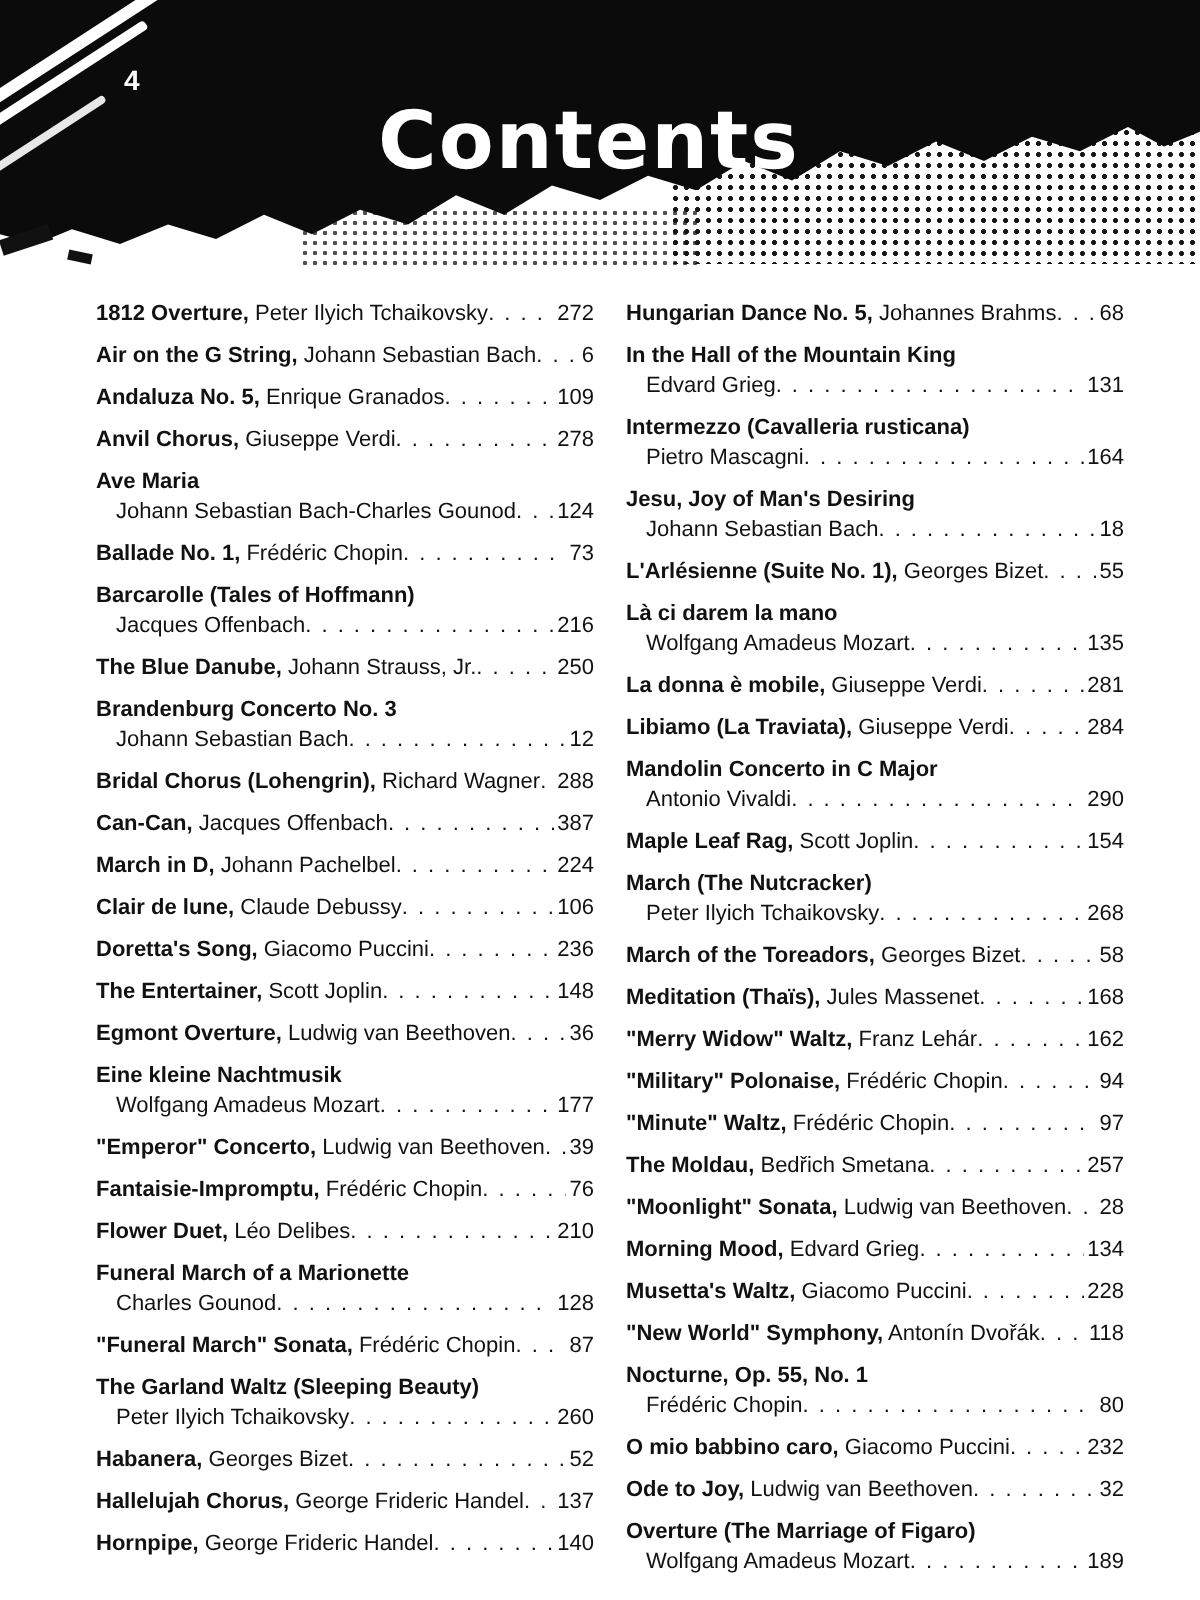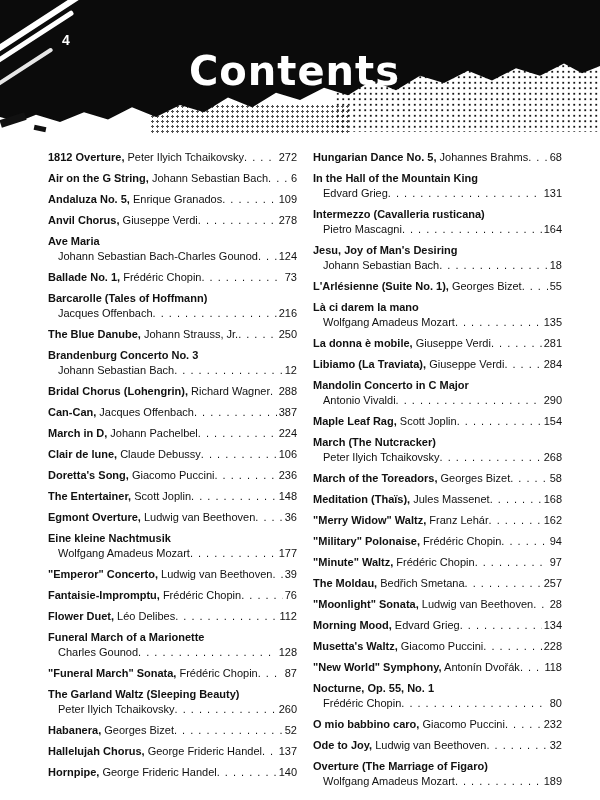--- a/index.html
+++ b/index.html
@@ -215,21 +215,21 @@
           <div class="line">
             <span class="text"><span class="t">Fantaisie-Impromptu,</span> Frédéric Chopin</span>
             <span class="leader"></span>
             <span class="pg">76</span>
           </div>
         </div>
         <div class="entry">
           <div class="line">
             <span class="text"><span class="t">Flower Duet,</span> Léo Delibes</span>
             <span class="leader"></span>
-            <span class="pg">112</span>
+            <span class="pg">210</span>
           </div>
         </div>
         <div class="entry">
           <div class="tline"><span class="t">Funeral March of a Marionette</span></div>
           <div class="line cont">
             <span class="text">Charles Gounod</span>
             <span class="leader"></span>
             <span class="pg">128</span>
           </div>
         </div>

